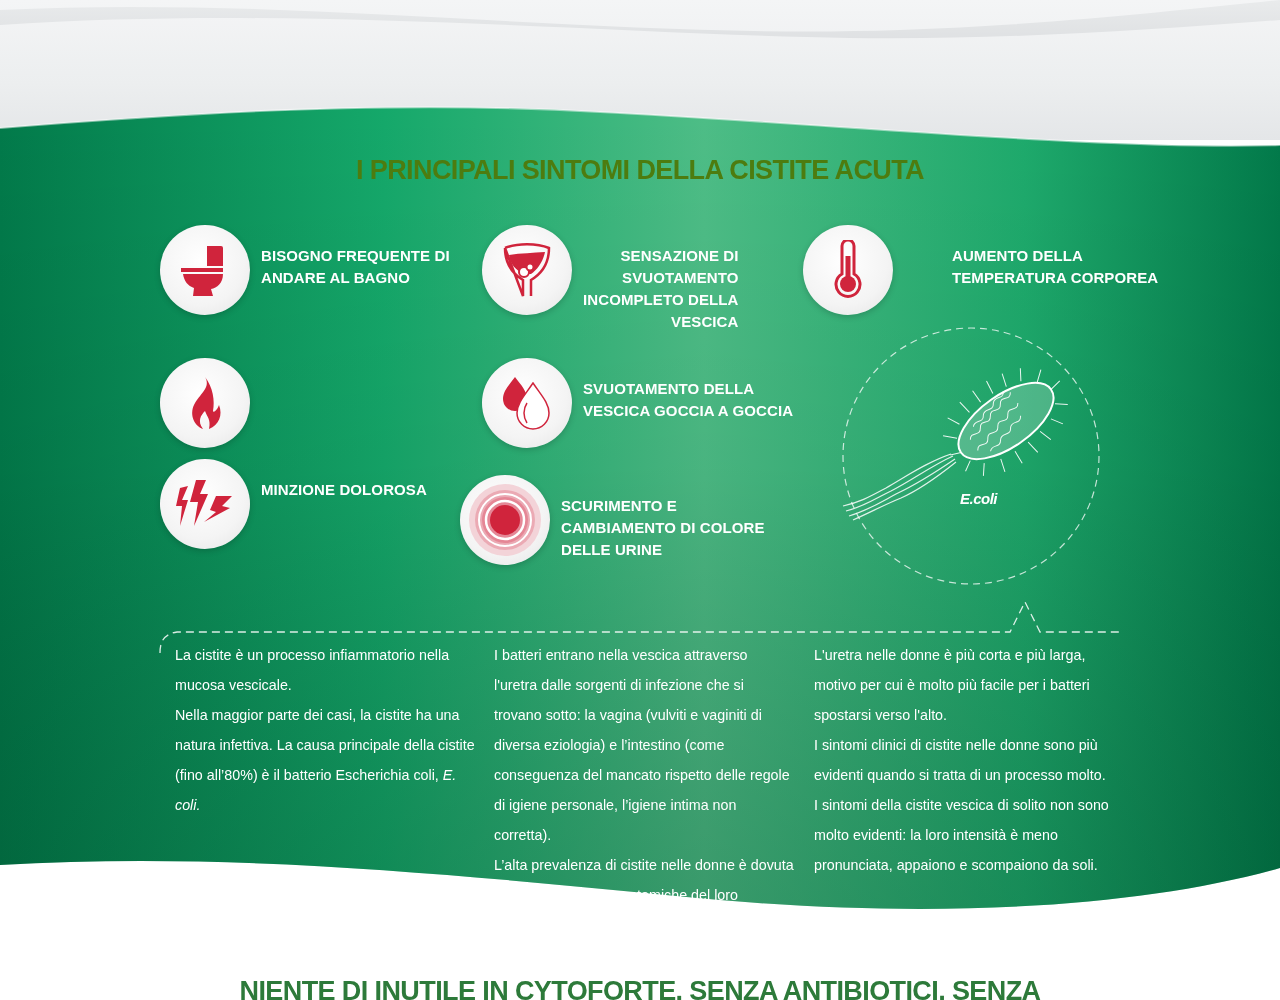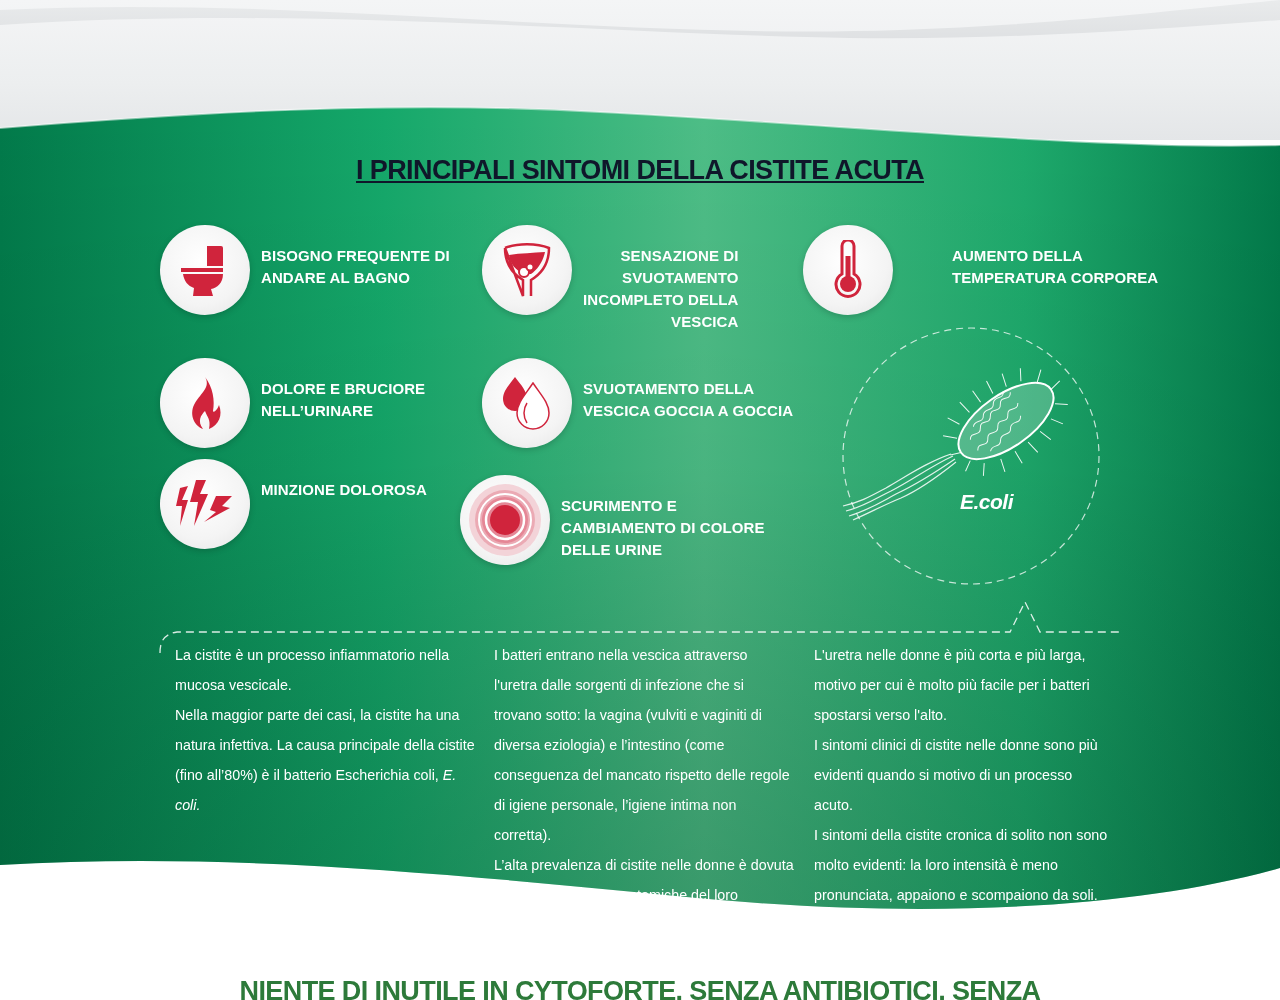--- a/index.html
+++ b/index.html
@@ -11,44 +11,43 @@
     background: linear-gradient(180deg, #f4f5f6 0%, #eceeef 60%, #e4e6e8 100%);
   }
   .wave-svg { position: absolute; left: 0; top: 0; width: 1280px; height: 1000px; }
 
   .green-section {
     position: absolute; left: 0; top: 0; width: 1280px; height: 1000px;
   }
 
   .title {
     position: absolute; left: 0; top: 155px; width: 1280px; text-align: center;
-    color: #0f172a; font-weight: 700; font-size: 27px; letter-spacing: -0.6px;
+    color: #4d7c0f; font-weight: 700; font-size: 27px; letter-spacing: -0.6px;
     font-family: "Liberation Sans", sans-serif;
-    text-decoration: underline;
   }
 
   .symptom {
     position: absolute; display: flex; align-items: flex-start;
   }
   .symptom .icon-circle {
     width: 90px; height: 90px; border-radius: 50%;
     background: radial-gradient(circle at 45% 40%, #ffffff 0%, #f4f4f4 60%, #e3e3e3 100%);
     box-shadow: 0 2px 6px rgba(0,0,0,0.18);
     display: flex; align-items: center; justify-content: center; flex-shrink: 0;
   }
   .symptom .label {
     margin-left: 11px; margin-top: 20px;
     color: #ffffff; font-weight: 700; font-size: 15px; line-height: 22px;
     text-transform: uppercase; letter-spacing: 0.1px;
   }
 
   .ecoli-wrap { position: absolute; left: 841px; top: 326px; width: 260px; height: 260px; }
   .ecoli-label {
     position: absolute; left: 960px; top: 490px; color: #ffffff; font-weight: 700;
-    font-style: italic; font-size: 21px; letter-spacing: -0.5px;
+    font-style: italic; font-size: 15px; letter-spacing: -0.5px;
   }
 
   .info-col {
     position: absolute; top: 640px; color: #ffffff; font-size: 14.3px; line-height: 30px;
   }
   .info-col p { margin: 0; }
   .info-col em { font-style: italic; }
 
   .bottom-heading {
     position: absolute; left: 0; top: 976px; width: 1280px; text-align: center;
@@ -135,24 +134,20 @@
       <div>TEMPERATURA CORPOREA</div>
     </div>
   </div>
 
   <div class="symptom" style="left:160px; top:358px;">
     <div class="icon-circle">
       <svg width="40" height="56" viewBox="0 0 40 56">
         <path d="M20 2 C26 12 16 18 10 28 C4 38 8 50 18 54 C12 46 16 40 20 36 C22 42 26 44 24 54 C34 50 38 40 34 30 C32 36 28 38 28 36 C30 26 28 12 20 2 Z" fill="#d0243c"></path>
       </svg>
     </div>
-    <div class="label">
-      <div>DOLORE E BRUCIORE</div>
-      <div>NELL’URINARE</div>
-    </div>
   </div>
 
   <div class="symptom" style="left:482px; top:358px;">
     <div class="icon-circle">
       <svg width="60" height="60" viewBox="0 0 60 60">
         <path d="M18 4 C24 12 30 18 30 26 a12 12 0 0 1 -24 0 C6 18 12 12 18 4 Z" fill="#d0243c"></path>
         <path d="M36 10 C44 22 52 30 52 40 a16 16 0 0 1 -32 0 C20 30 28 22 36 10 Z" fill="#ffffff" stroke="#d0243c" stroke-width="1.5"></path>
         <path d="M30 30 C26 36 26 44 30 50" fill="none" stroke="#d0243c" stroke-width="1.5"></path>
       </svg>
     </div>
@@ -223,18 +218,18 @@
     <p><span>Nella maggior parte dei casi, la cistite ha una natura infettiva. La causa principale della cistite (fino all’80%) è il batterio Escherichia coli, </span><em>E. coli.</em></p>
   </div>
 
   <div class="info-col" style="left:494px; width:300px;">
     <p>I batteri entrano nella vescica attraverso l'uretra dalle sorgenti di infezione che si trovano sotto: la vagina (vulviti e vaginiti di diversa eziologia) e l’intestino (come conseguenza del mancato rispetto delle regole di igiene personale, l’igiene intima non corretta).</p>
     <p>L’alta prevalenza di cistite nelle donne è dovuta alle caratteristiche anatomiche del loro apparato genito-urinario.</p>
   </div>
 
   <div class="info-col" style="left:814px; width:300px;">
     <p>L'uretra nelle donne è più corta e più larga, motivo per cui è molto più facile per i batteri spostarsi verso l'alto.</p>
-    <p>I sintomi clinici di cistite nelle donne sono più evidenti quando si motivo di un processo acuto.</p>
-    <p>I sintomi della cistite cronica di solito non sono molto evidenti: la loro intensità è meno pronunciata, appaiono e scompaiono da soli.</p>
+    <p>I sintomi clinici di cistite nelle donne sono più evidenti quando si tratta di un processo molto.</p>
+    <p>I sintomi della cistite vescica di solito non sono molto evidenti: la loro intensità è meno pronunciata, appaiono e scompaiono da soli.</p>
   </div>
 </div>
 
 <h2 class="bottom-heading">NIENTE DI INUTILE IN CYTOFORTE. SENZA ANTIBIOTICI, SENZA</h2>
 
 </body></html>

